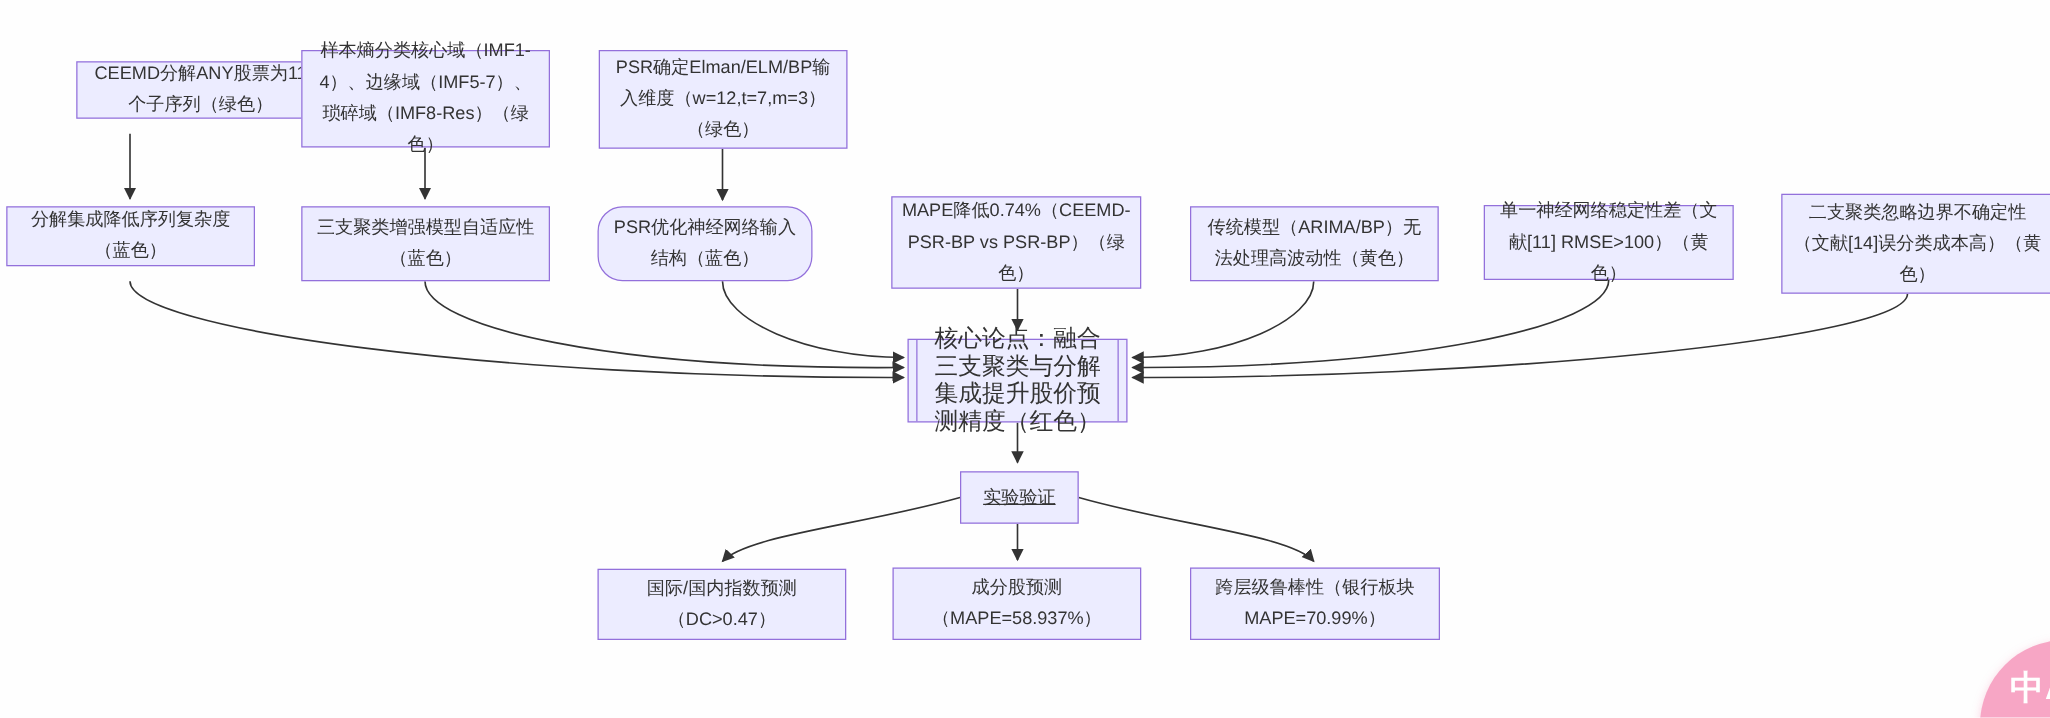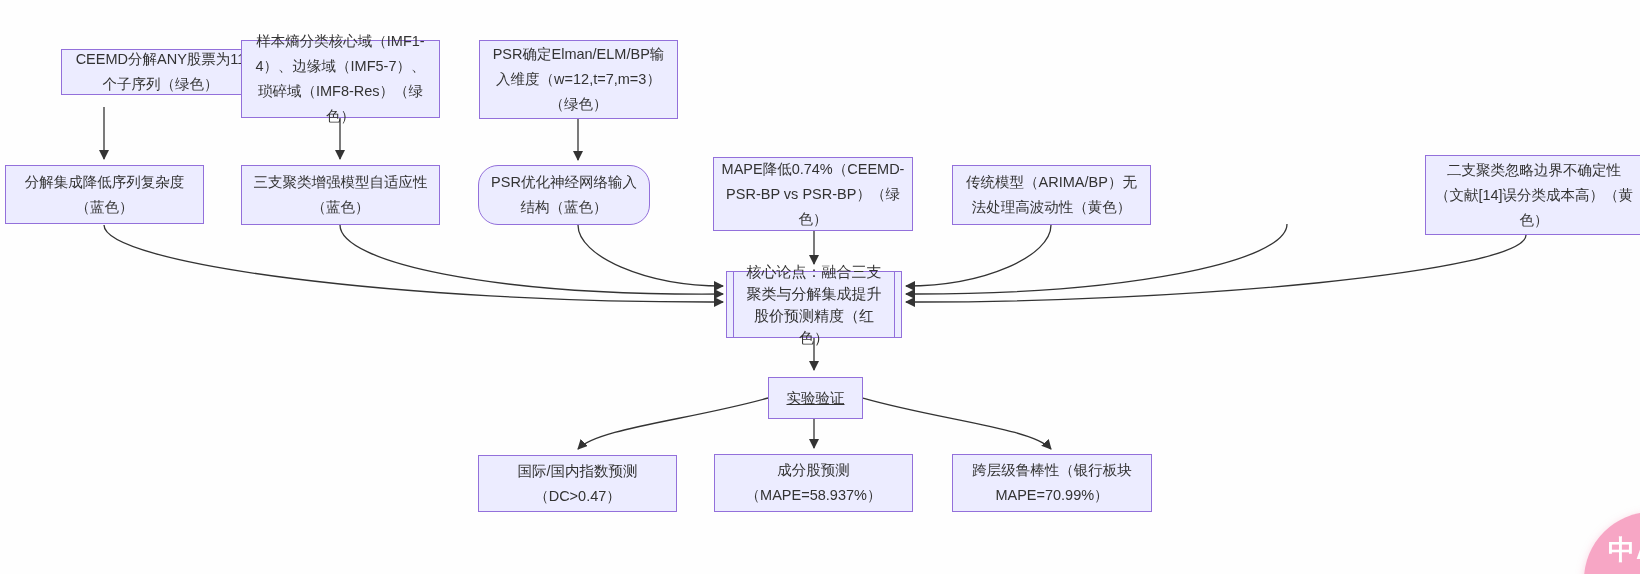--- a/index.html
+++ b/index.html
@@ -101,28 +101,29 @@
       <path d="M 768 398 C 690 420, 598 428, 578 449" marker-end="url(#arrow)"></path>
       <path d="M 814 419 L 814 448" marker-end="url(#arrow)"></path>
       <path d="M 863 398 C 940 420, 1032 428, 1051 449" marker-end="url(#arrow)"></path>
     </g>
   </svg>
 
   <div class="node" style="left:17px; top:49px; width:199px; height:46px;margin-left:44px;">CEEMD分解ANY股票为11个子序列（绿色）</div>
   <div class="node" style="left:241px; top:40px; width:199px; height:78px;">样本熵分类核心域（IMF1-4）、边缘域（IMF5-7）、琐碎域（IMF8-Res）（绿色）</div>
   <div class="node" style="left:479px; top:40px; width:199px; height:79px;">PSR确定Elman/ELM/BP输入维度（w=12,t=7,m=3）（绿色）</div>
 
-  <div class="node" style="left:5px; top:165px; width:199px; height:59px;">分解集成降低序列复杂度（蓝色）</div>
+  <div class="node" style="left:5px; top:165px; width:199px; height:48px;">分解集成降低序列复杂度（蓝色）</div>
   <div class="node" style="left:241px; top:165px; width:199px; height:60px;">三支聚类增强模型自适应性（蓝色）</div>
   <div class="node" style="left:478px; top:165px; width:172px; height:60px;border-radius:20px;">PSR优化神经网络输入结构（蓝色）</div>
   <div class="node" style="left:713px; top:157px; width:200px; height:74px;">MAPE降低0.74%（CEEMD-PSR-BP vs PSR-BP）（绿色）</div>
   <div class="node" style="left:952px; top:165px; width:199px; height:60px;">传统模型（ARIMA/BP）无法处理高波动性（黄色）</div>
+  <div class="node" style="left:1187px; top:164px; width:200px; height:60px;">单一神经网络稳定性差（文献[11] RMSE&gt;100）（黄色）</div>
   <div class="node" style="left:1425px; top:155px; width:218px; height:80px;">二支聚类忽略边界不确定性（文献[14]误分类成本高）（黄色）</div>
 
-  <div class="node subroutine" style="left:726px; top:271px; width:176px; height:67px; font-size:15px; line-height:22px;">核心论点：融合三支聚类与分解集成提升股价预测精度（红色）</div>
+  <div class="node subroutine" style="left:726px; top:271px; width:176px; height:67px; font-size:19px; line-height:22px;">核心论点：融合三支聚类与分解集成提升股价预测精度（红色）</div>
 
   <div class="node" style="left:768px; top:377px; width:95px; height:42px;text-decoration:underline;">实验验证</div>
 
   <div class="node" style="left:478px; top:455px; width:199px; height:57px;">国际/国内指数预测（DC&gt;0.47）</div>
   <div class="node" style="left:714px; top:454px; width:199px; height:58px;">成分股预测（MAPE=58.937%）</div>
   <div class="node" style="left:952px; top:454px; width:200px; height:58px;">跨层级鲁棒性（银行板块MAPE=70.99%）</div>
 
   <div class="translate-fab">
     <span class="fab-label">中A</span>
   </div>

